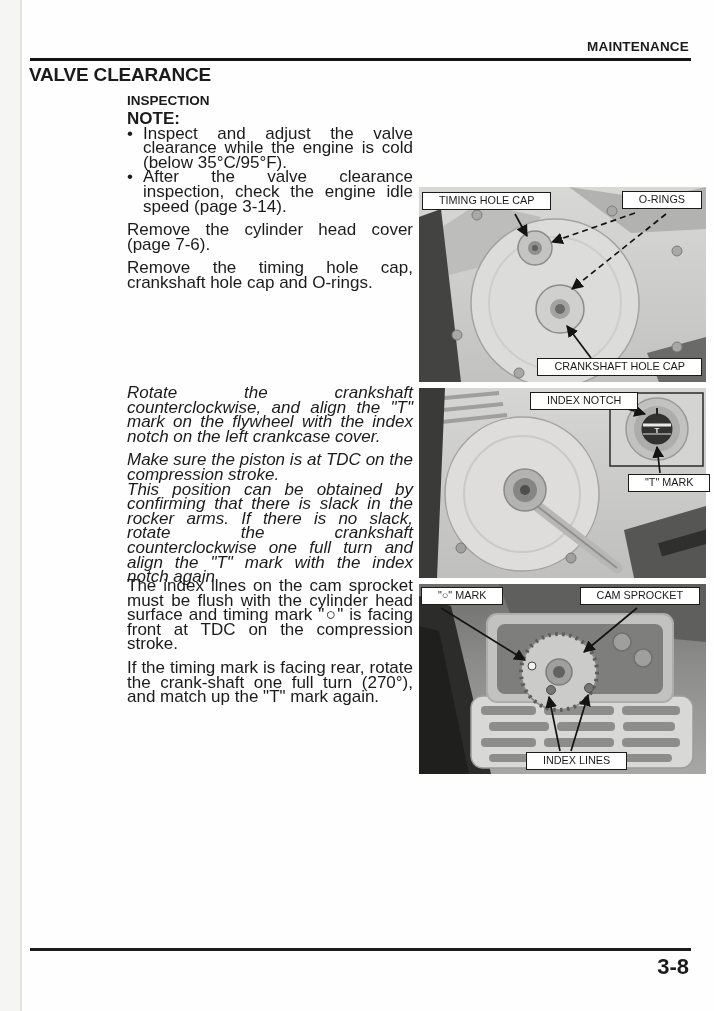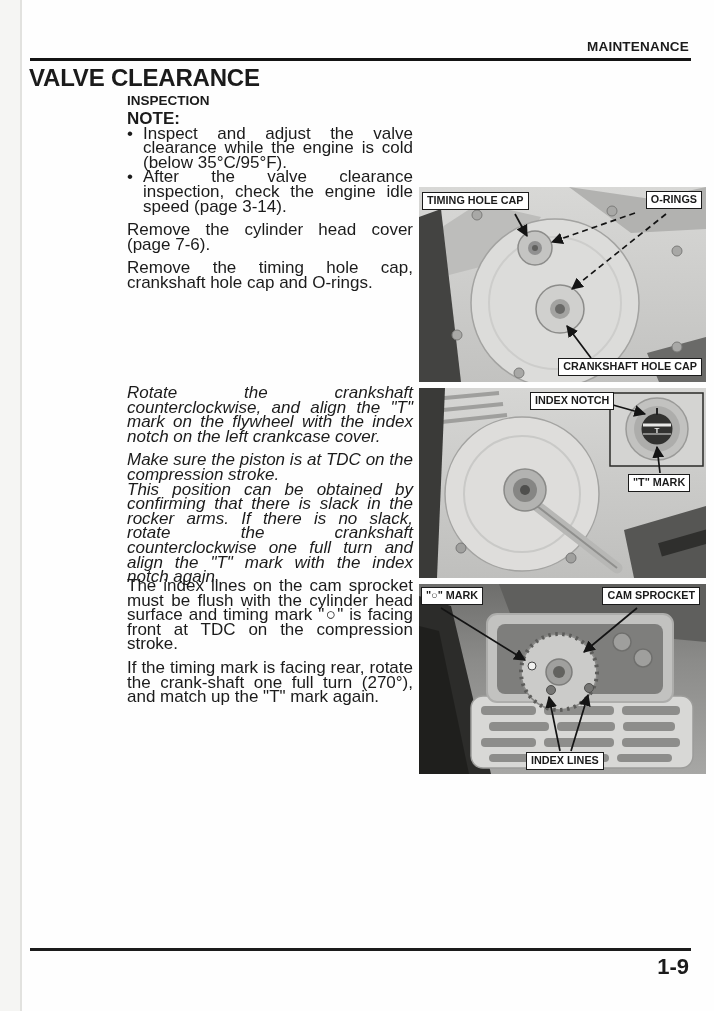--- a/index.html
+++ b/index.html
@@ -6,36 +6,36 @@
   .page{
     position:relative;width:714px;height:1011px;overflow:hidden;
     background:#fefefe;color:#1b1b1b;
     font-family:"Liberation Sans", sans-serif;
   }
   .scan-edge{position:absolute;left:0;top:0;width:20px;height:100%;background:#f5f5f3;}
   .scan-line{position:absolute;left:20px;top:0;width:2px;height:100%;background:#e2e2df;}
 
   .maintenance{position:absolute;top:39px;right:25px;font-size:13.5px;font-weight:bold;letter-spacing:.2px;}
   .rule-top{position:absolute;top:58px;left:30px;right:23px;height:3px;background:#141414;}
-  .h1{position:absolute;top:64px;left:29px;font-size:24px;font-weight:bold;letter-spacing:-.2px;}
+  .h1{position:absolute;top:64px;left:29px;font-size:19px;font-weight:bold;letter-spacing:-.2px;}
   .h2{position:absolute;top:93px;left:127px;font-size:13.5px;font-weight:bold;}
 
   .txt{position:absolute;left:127px;width:286px;font-size:17px;line-height:14.6px;text-align:justify;}
   .txt p{margin:0;}
   .gap{margin-top:9px !important;}
   .note-label{font-weight:bold;margin-bottom:2px;text-align:left;}
   .bullet{display:flex;}
   .bullet .glyph{flex:0 0 16px;width:16px;text-align:left;}
   .bullet .bt{flex:1;text-align:justify;}
 
   .photo{position:absolute;left:419px;width:287px;background:#c9c9c7;}
   .photo svg{position:absolute;left:0;top:0;width:100%;height:100%;display:block;}
   .callout{
     position:absolute;background:#ffffff;border:1.5px solid #1b1b1b;
-    padding:1px 4px 2px;font-size:10.8px;font-weight:700;white-space:nowrap;line-height:1.25;
+    padding:1px 16px 2px;font-size:10.8px;font-weight:400;white-space:nowrap;line-height:1.25;
   }
 
   .rule-bottom{position:absolute;top:948px;left:30px;right:23px;height:2.5px;background:#1c1c1c;}
   .page-num{position:absolute;top:954px;right:25px;font-size:22px;font-weight:bold;}
 </style>
 </head>
 <body>
 
 <div class="page">
   <div class="scan-edge"></div>
@@ -216,14 +216,14 @@
         <line x1="141" y1="167" x2="130" y2="113" marker-end="url(#ah3)"></line>
         <line x1="152" y1="167" x2="169" y2="111" marker-end="url(#ah3)"></line>
       </g>
     </svg>
     <div class="callout" style="left:2px;top:3px;">"○" MARK</div>
     <div class="callout" style="right:6px;top:3px;">CAM SPROCKET</div>
     <div class="callout" style="left:107px;top:168px;">INDEX LINES</div>
   </figure>
 
   <div class="rule-bottom"></div>
-  <div class="page-num">1-9</div>
+  <div class="page-num">3-8</div>
 </div>
 
 </body></html>

